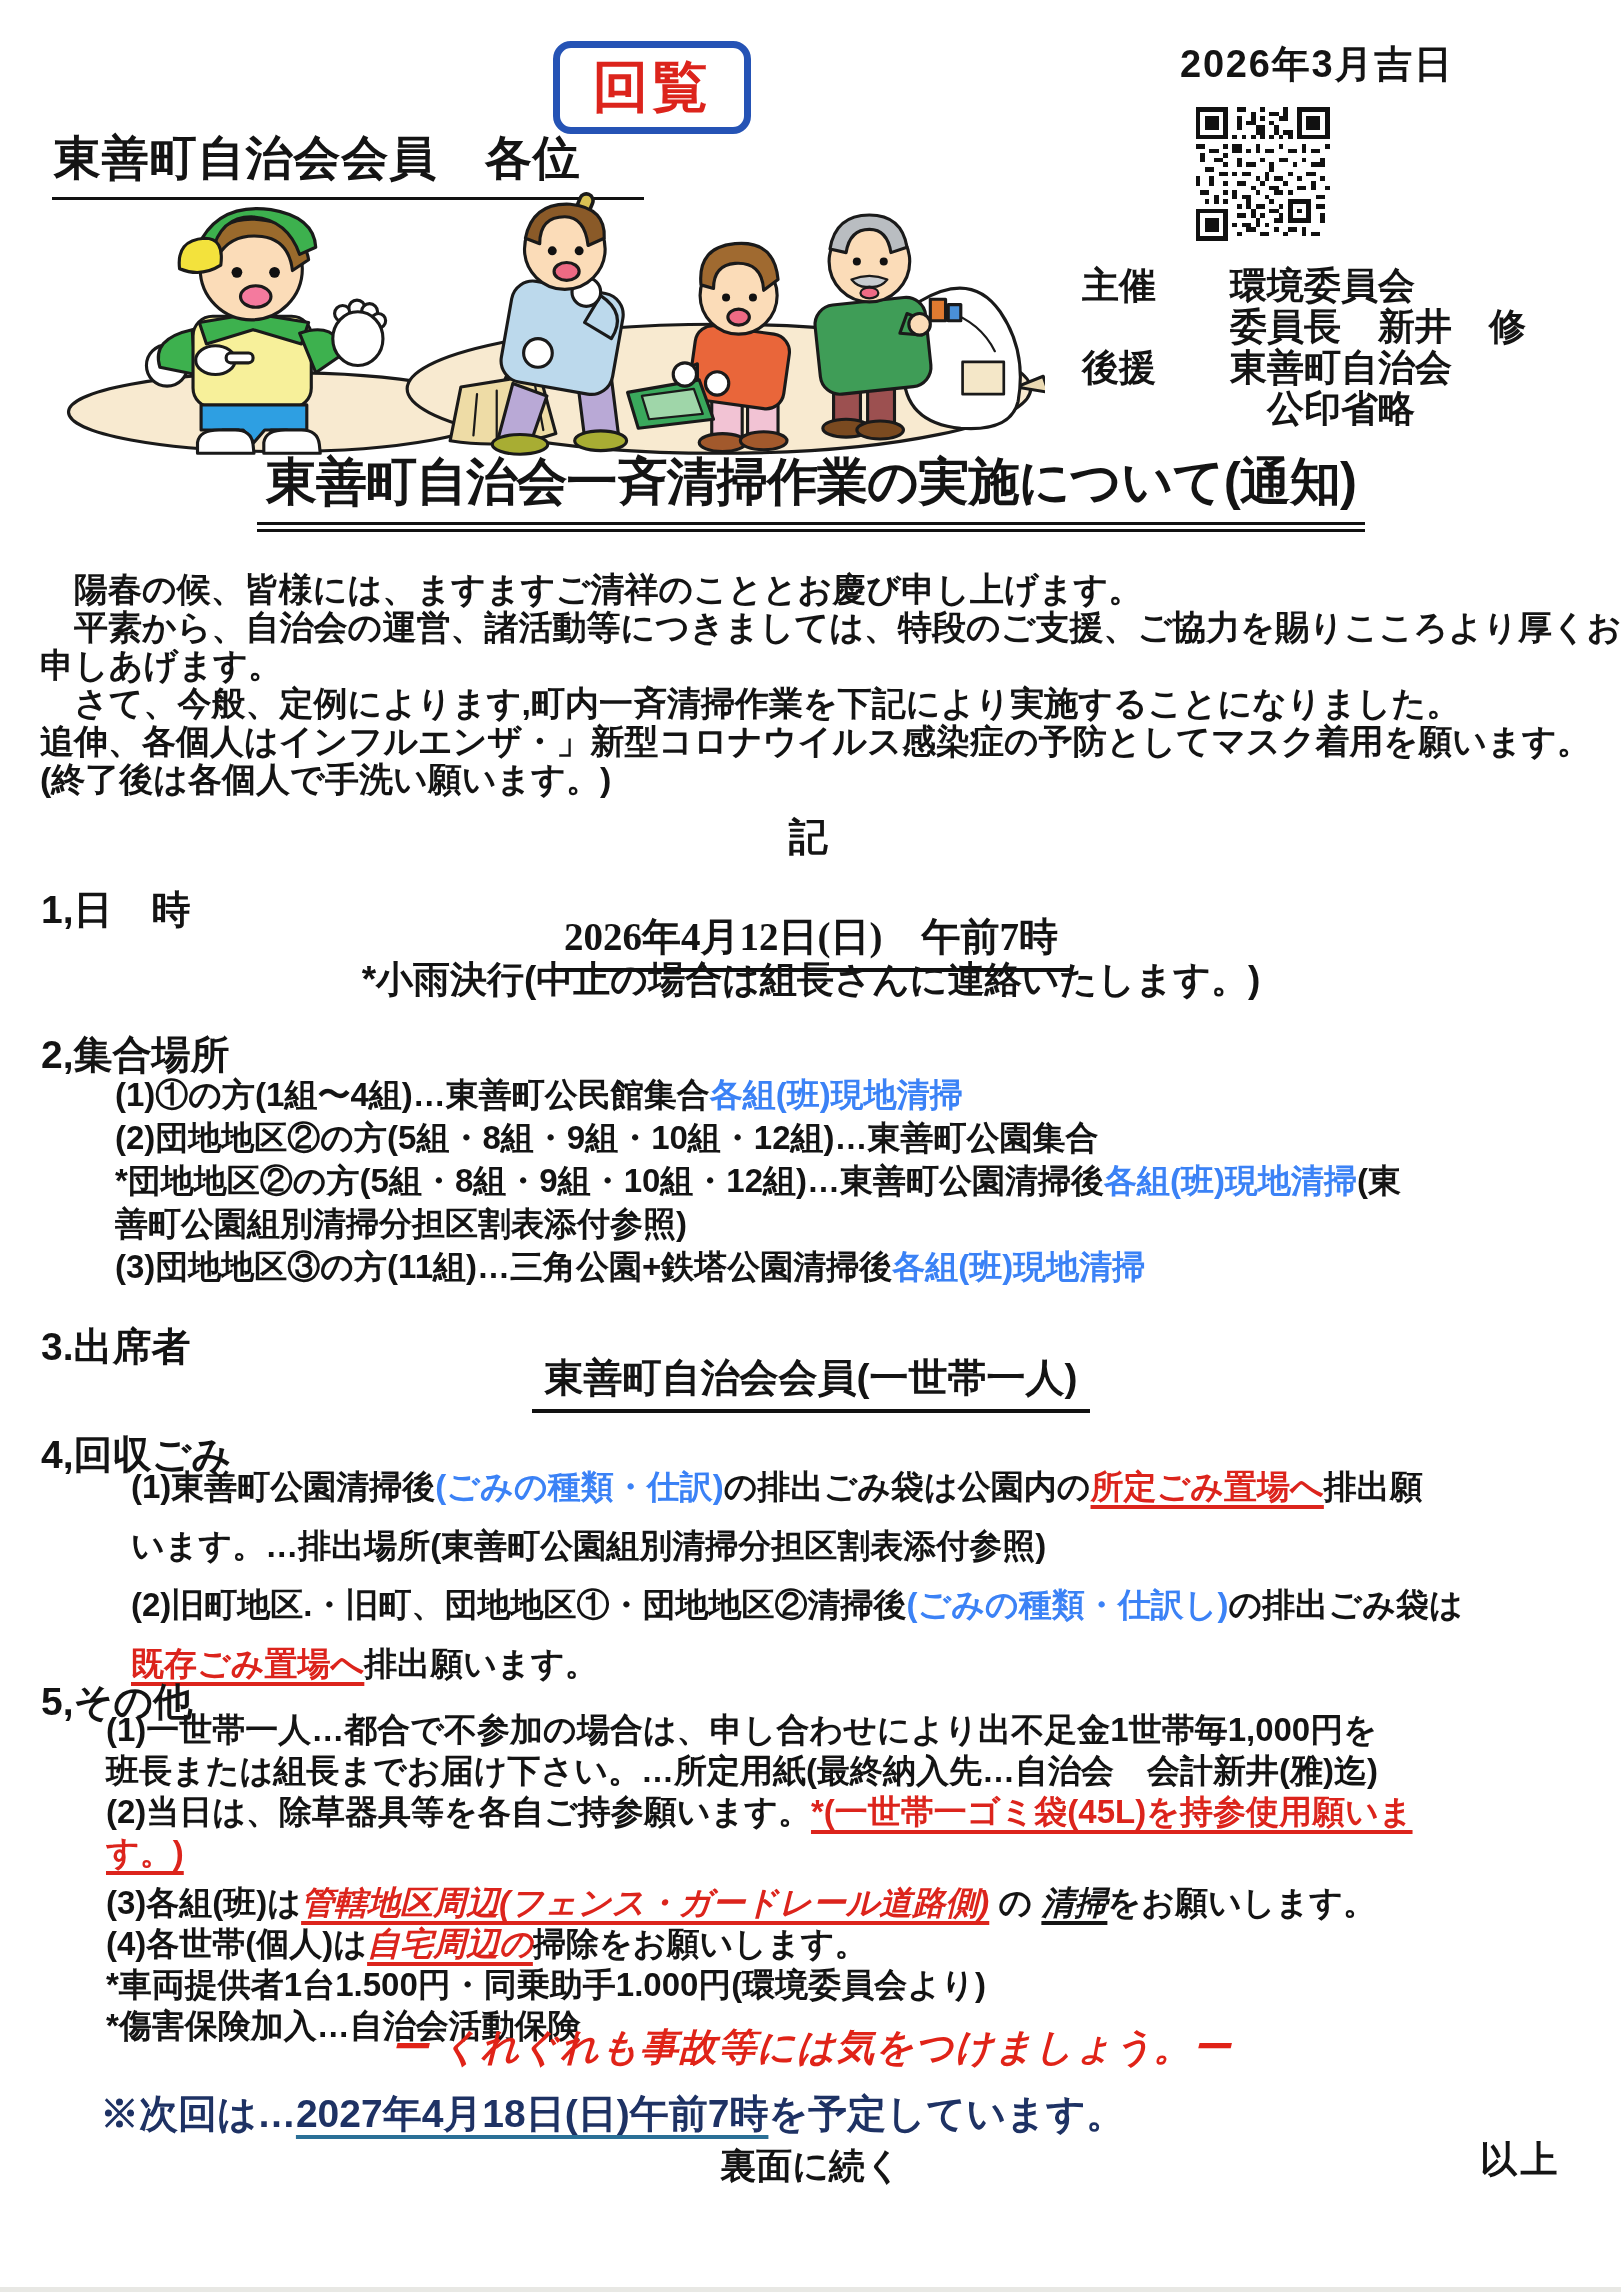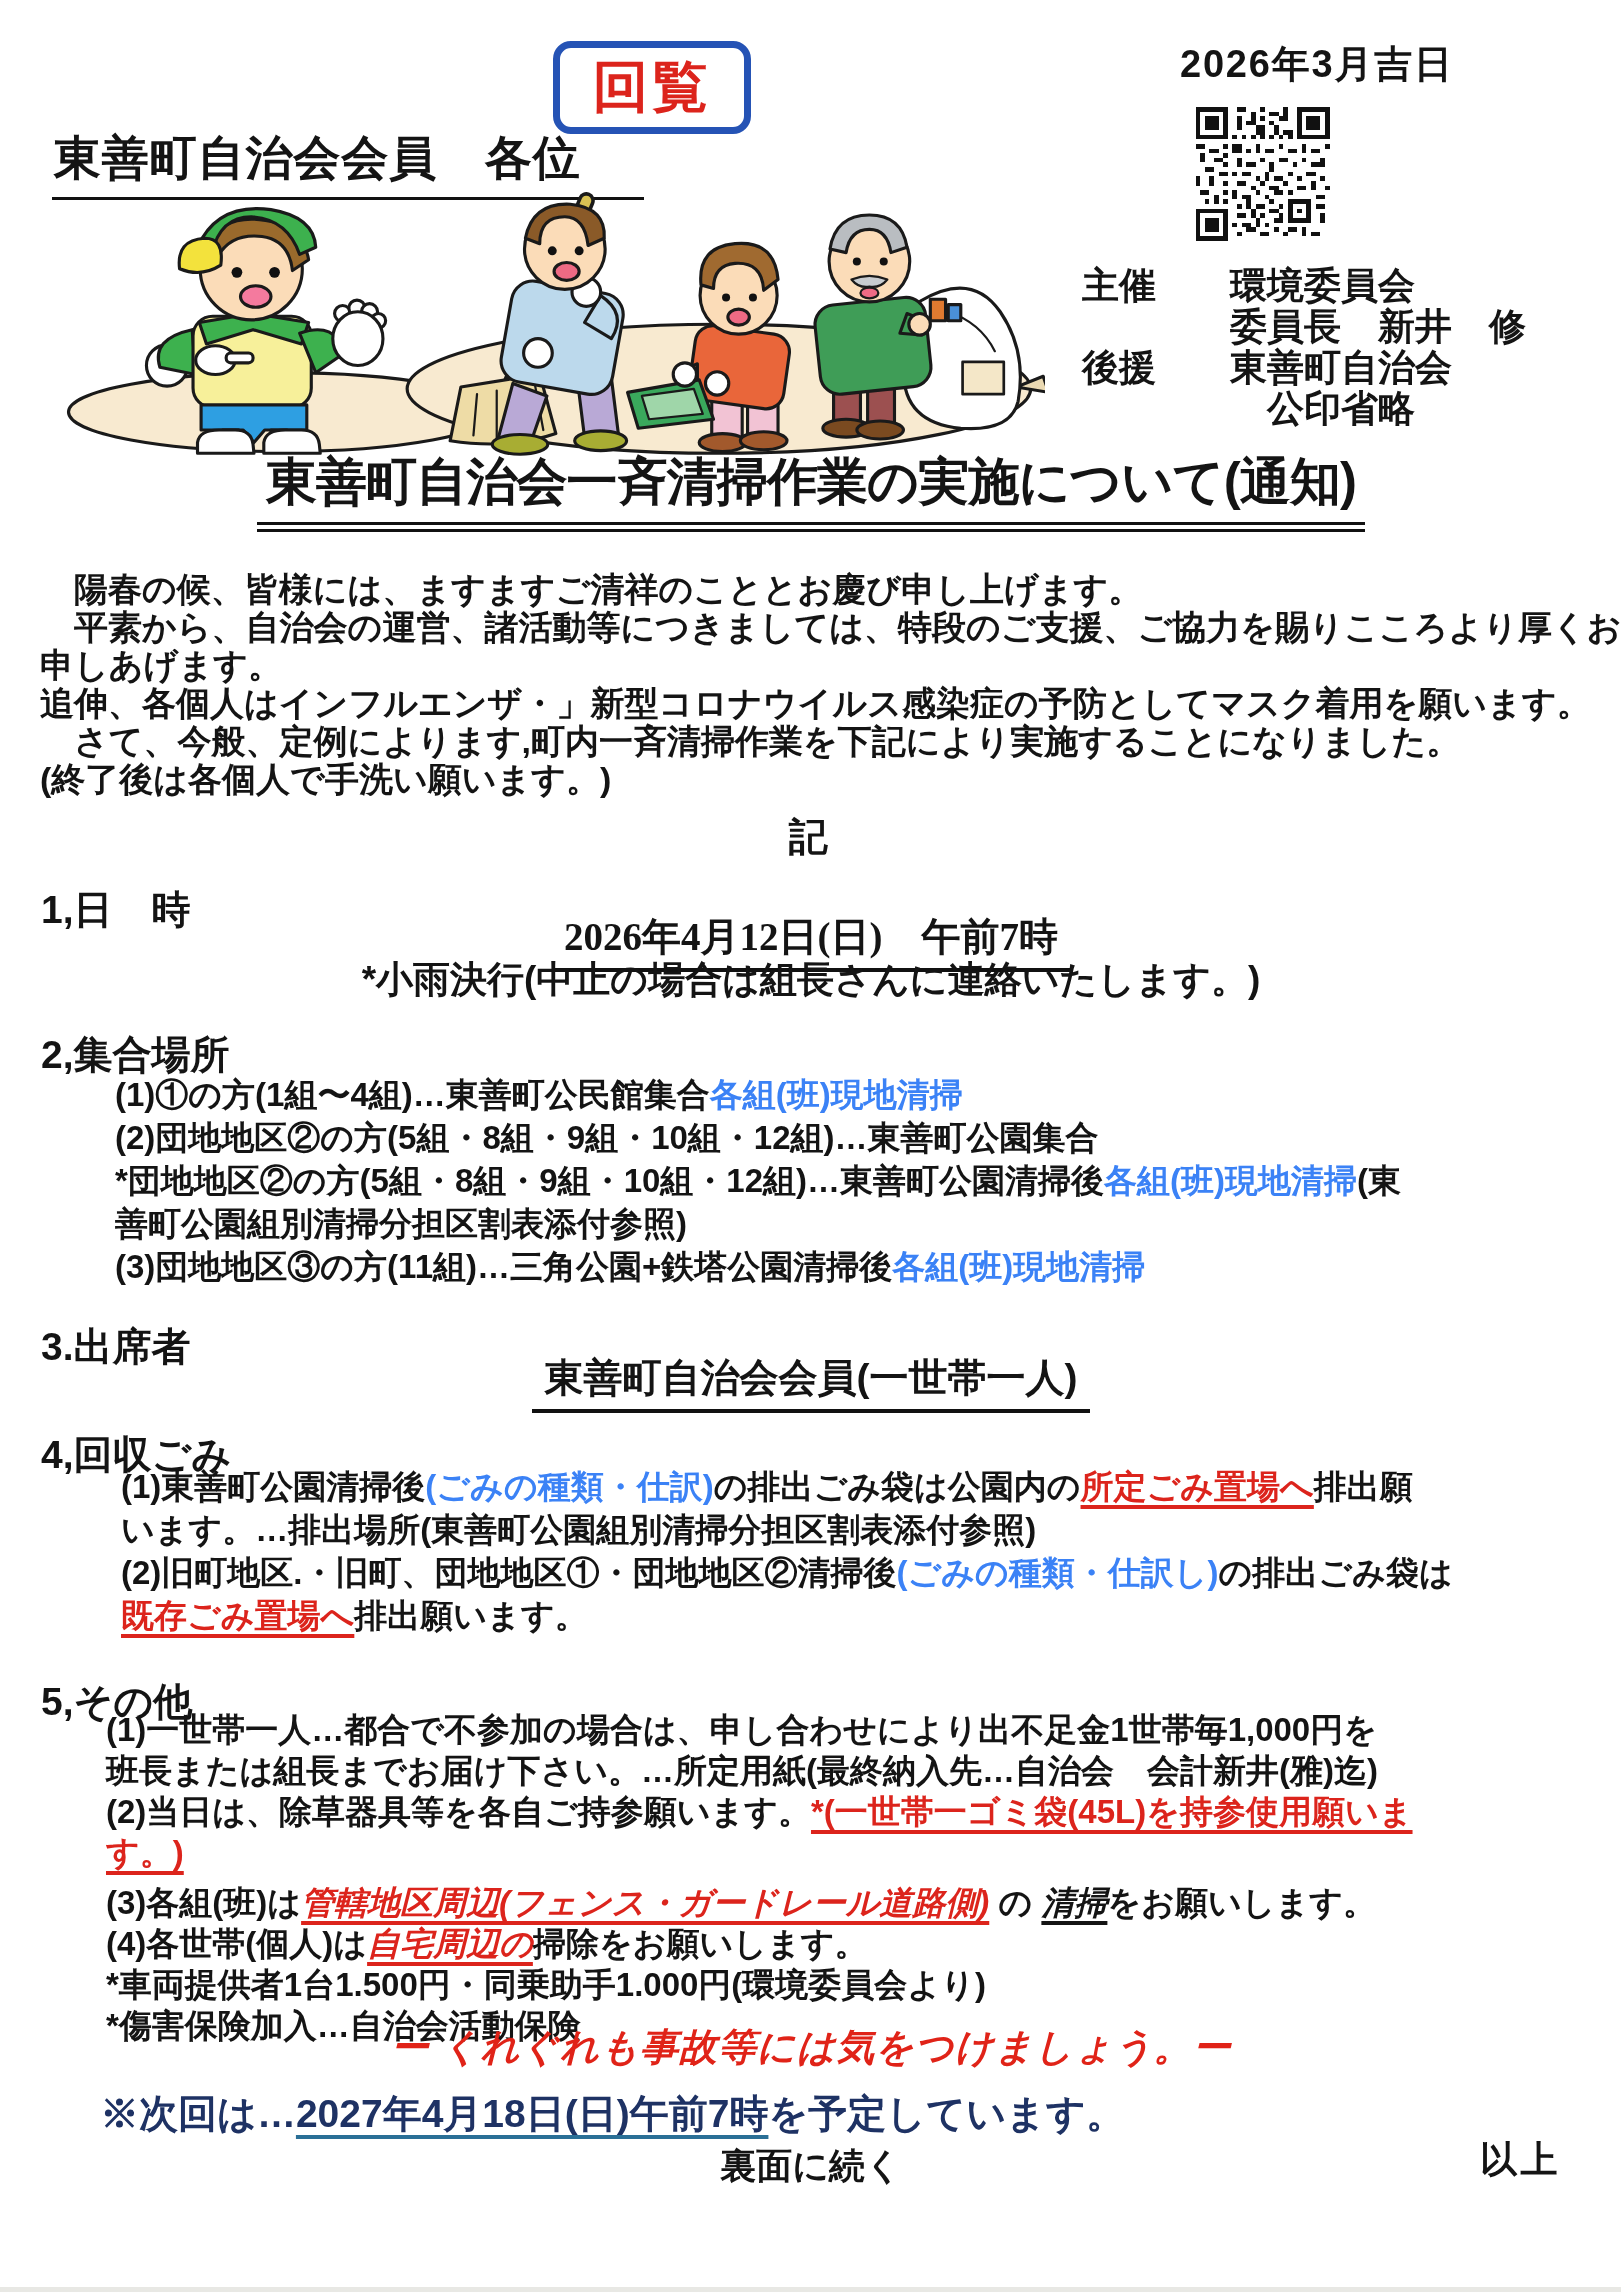--- a/index.html
+++ b/index.html
@@ -35,21 +35,21 @@
   .sec-h{font-size:39px;left:41px;}
   .u-black{display:inline-block;border-bottom:4.5px solid #111;padding:0 12.5px 3.6px 12.5px;}
 
   .s1-date{top:910px;font-size:39px;font-family:Liberation Serif, serif;}
   .s1-rain{top:955px;font-size:37px;}
 
   .lines{display:flex;flex-direction:column;}
   .item-line{font-size:33px;height:43px;line-height:43px;white-space:pre;}
 
   .s2-lines{left:115px;top:1073px;}
-  .s4-lines{left:121px;top:1465px;}
+  .s4-lines{left:131px;top:1465px;gap:16px;}
   .s5-lines{left:106px;top:1709px;}
   .s5-lines .item-line{height:41px;line-height:41px;}
   .gap-above{margin-top:9px;}
 
   .attendee{top:1351px;font-size:39px;}
 
   .seg-red{color:#3b82f6;}
   .seg-redu{color:#dc241c;text-decoration:underline;text-decoration-color:#dc241c;
             text-decoration-thickness:3.6px;text-underline-offset:7.2px;}
   .seg-redi{color:#dc241c;font-style:italic;text-decoration:underline;text-decoration-color:#dc241c;
@@ -317,22 +317,22 @@
   </svg>
 
   <div class="abs center title-wrap">
     <span>東善町自治会一斉清掃作業の実施について(通知)</span>
   </div>
 
   <div class="abs intro">
     <div class="intro-line">　陽春の候、皆様には、ますますご清祥のこととお慶び申し上げます。</div>
     <div class="intro-line">　平素から、自治会の運営、諸活動等につきましては、特段のご支援、ご協力を賜りこころより厚くお礼</div>
     <div class="intro-line">申しあげます。</div>
+    <div class="intro-line">　さて、今般、定例によります,町内一斉清掃作業を下記により実施することになりました。</div>
     <div class="intro-line">追伸、各個人はインフルエンザ・」新型コロナウイルス感染症の予防としてマスク着用を願います。</div>
-    <div class="intro-line">　さて、今般、定例によります,町内一斉清掃作業を下記により実施することになりました。</div>
     <div class="intro-line">(終了後は各個人で手洗い願います。)</div>
   </div>
 
   <div class="abs center ki">記</div>
 
   <div class="abs sec-h" style="top:883px">1,日　時</div>
   <div class="abs center s1-date">
     <span class="u-black">2026年4月12日(日)　午前7時</span>
   </div>
   <div class="abs center s1-rain">*小雨決行(中止の場合は組長さんに連絡いたします。)</div>

